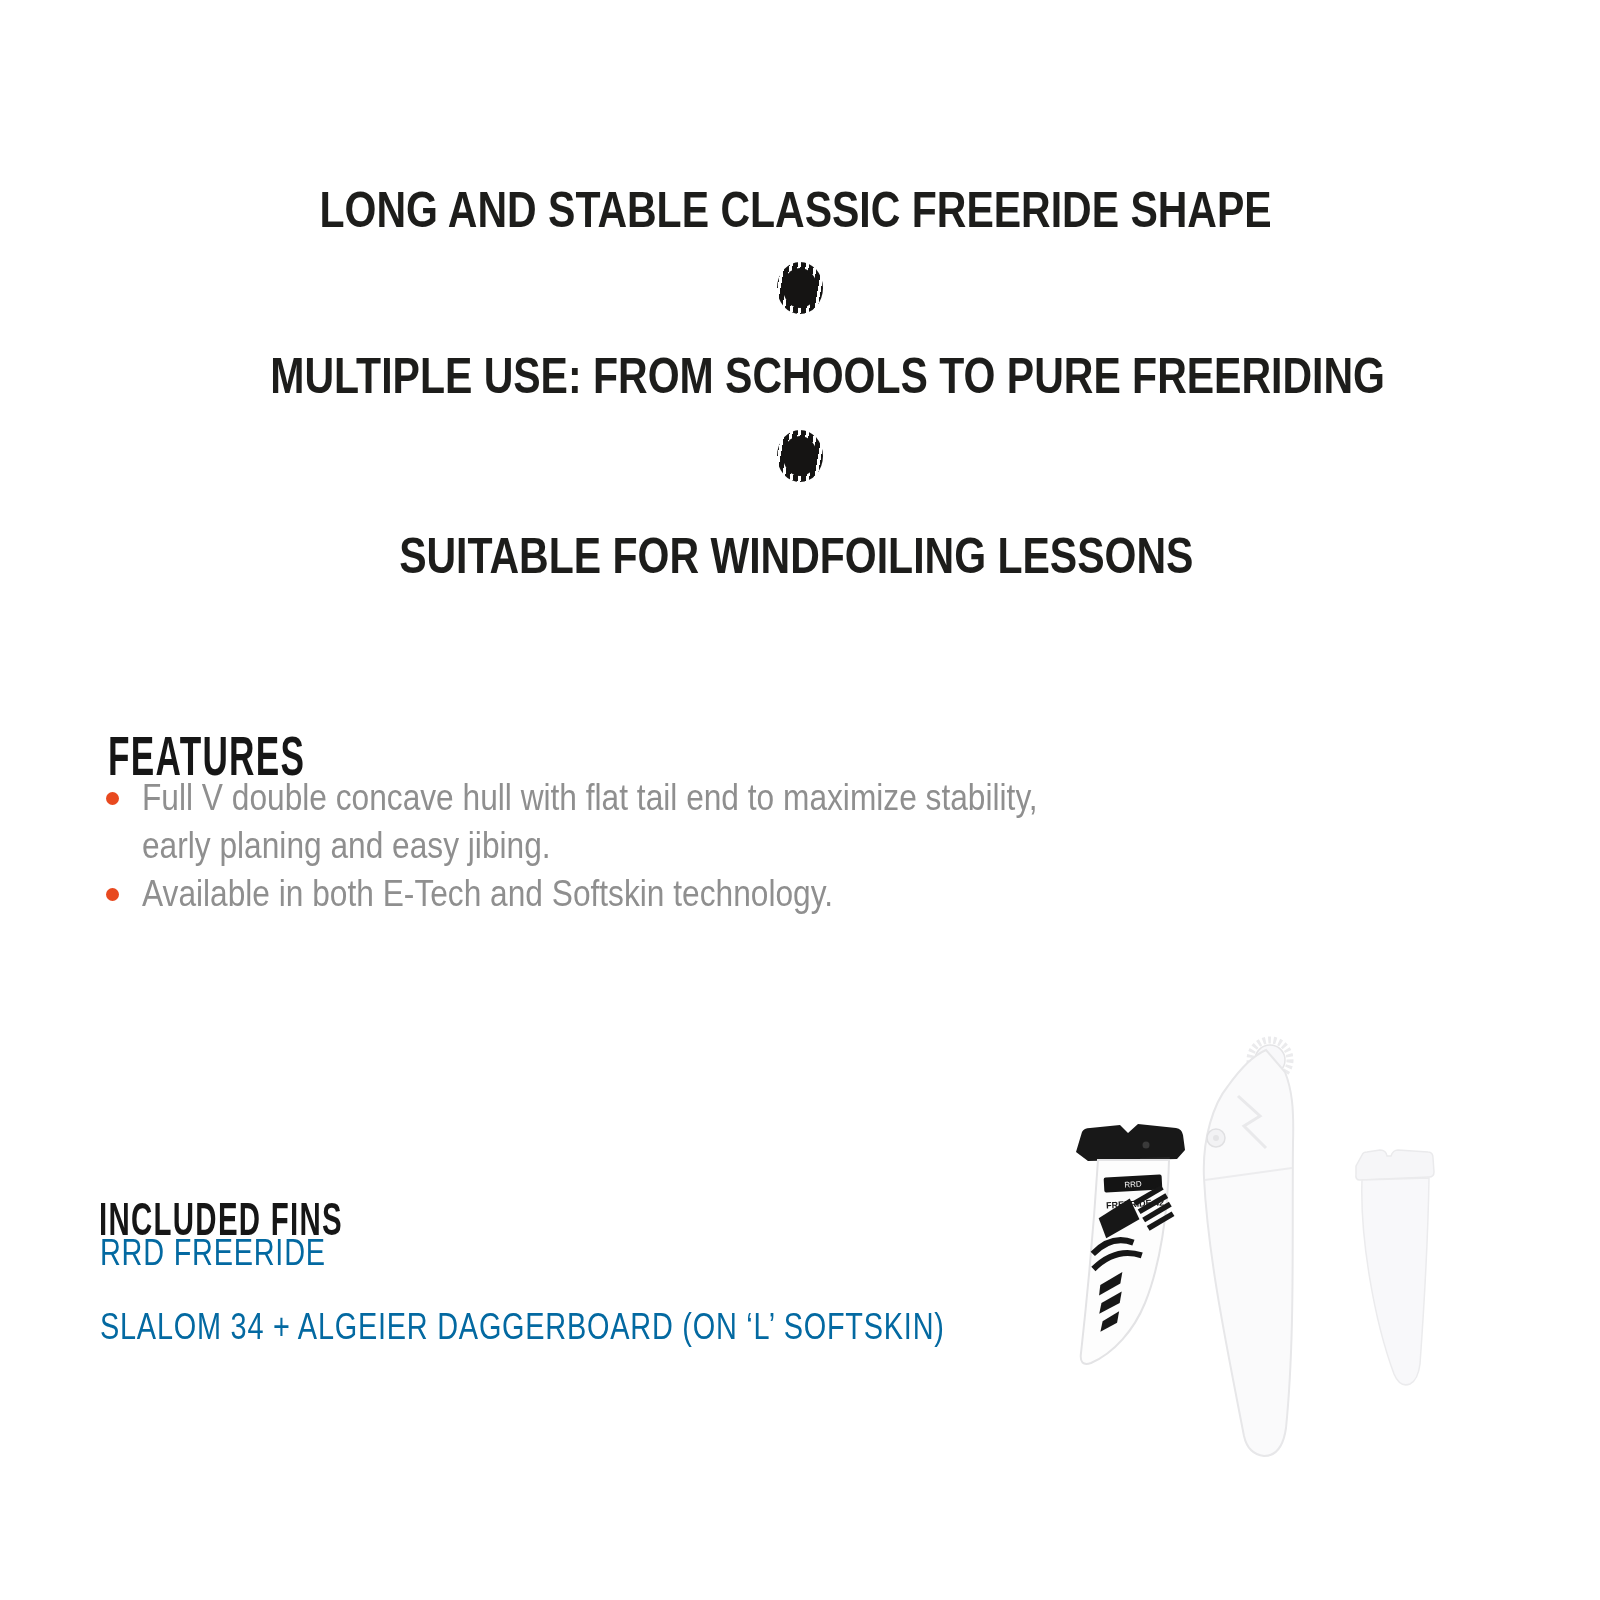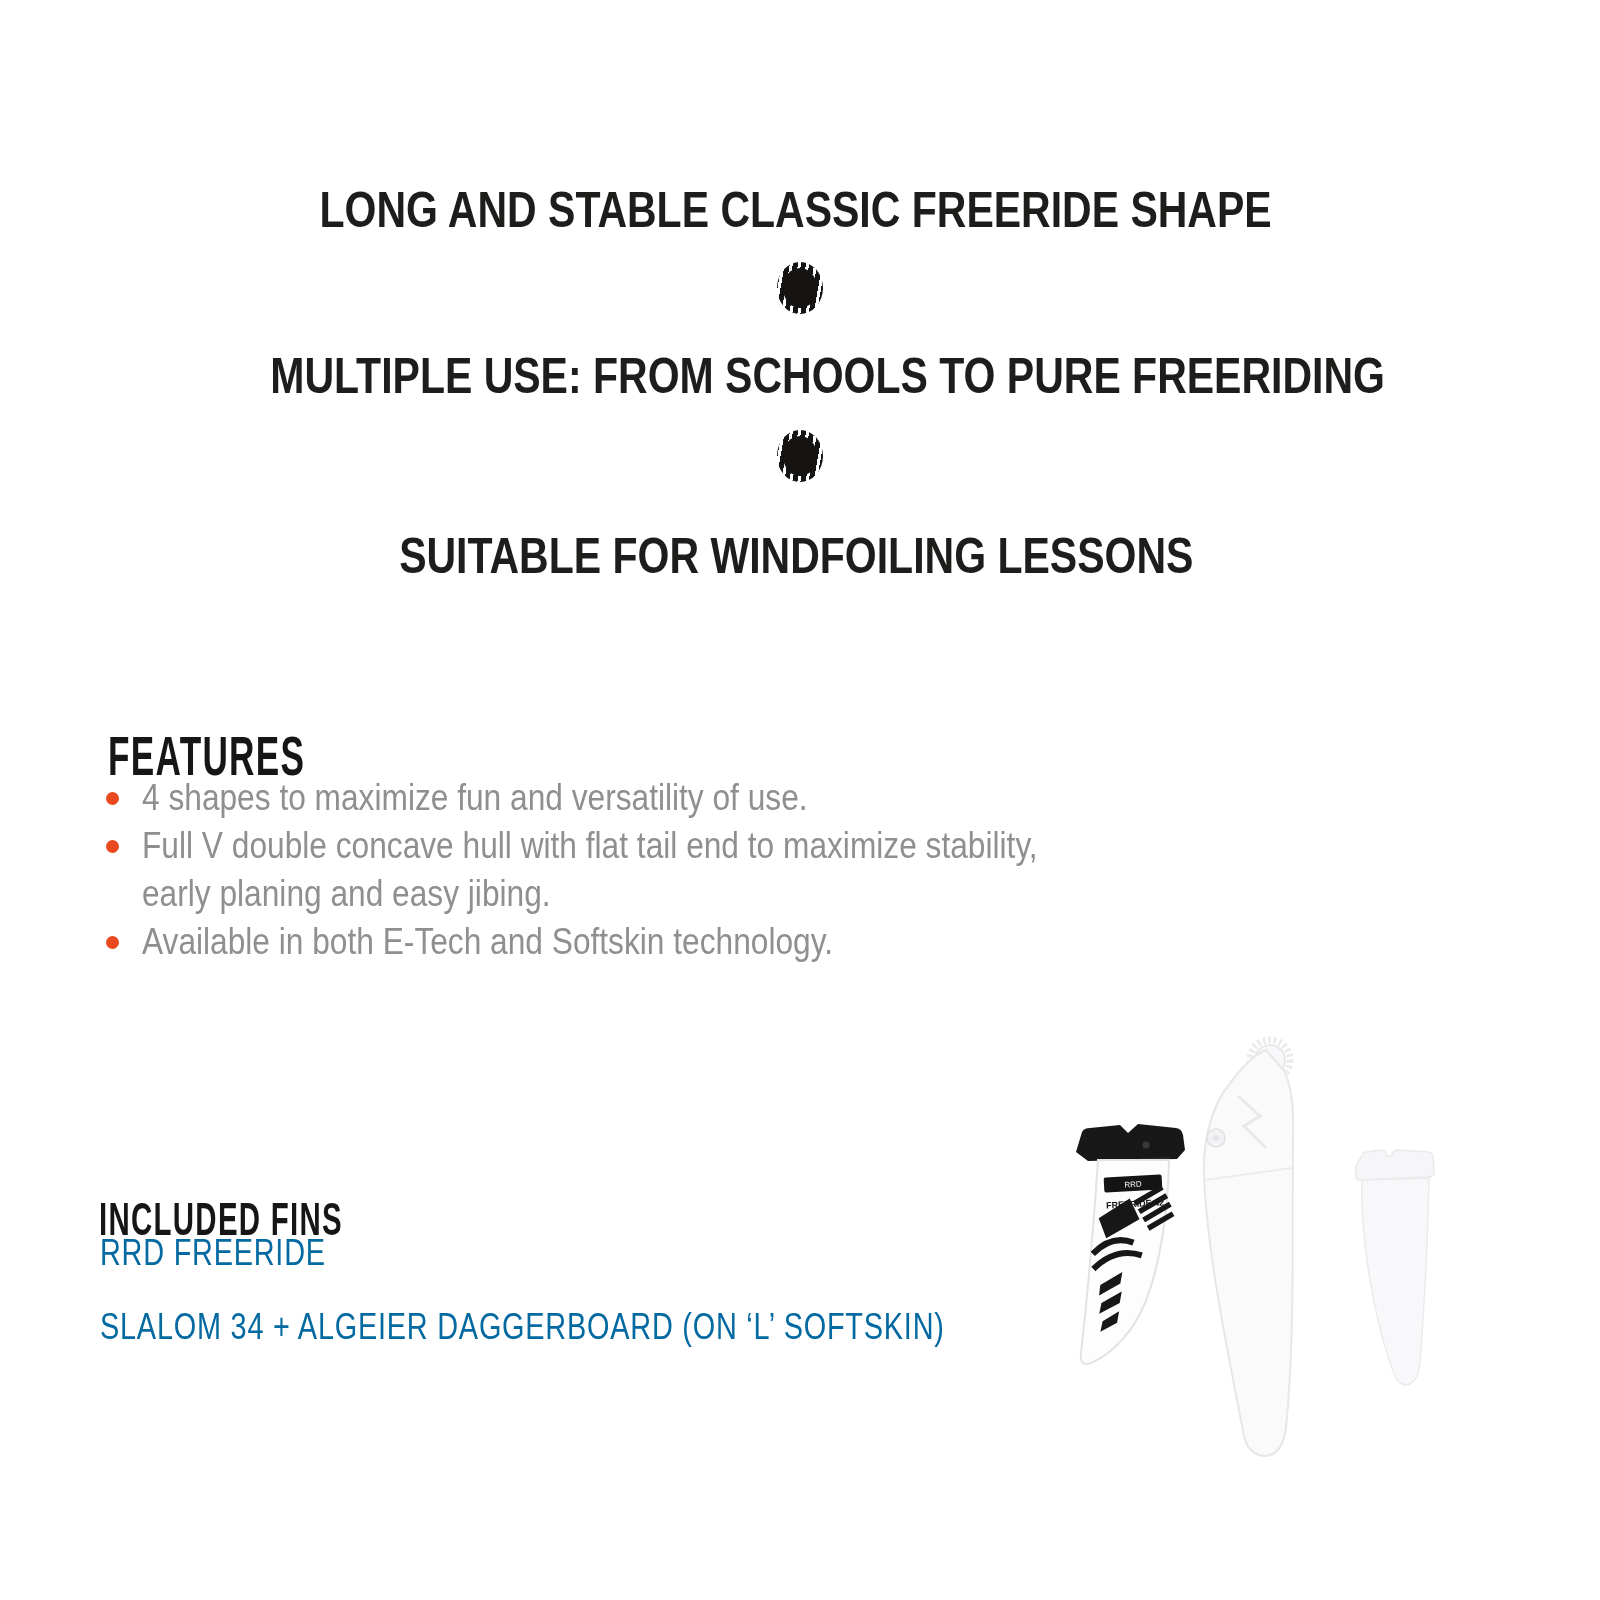--- a/index.html
+++ b/index.html
@@ -134,24 +134,20 @@
 
 <div class="headline" id="headline-3">
   <span>SUITABLE FOR WINDFOILING LESSONS</span>
 </div>
 
 <h2 class="sec-heading" id="features-heading">
   <span>FEATURES</span>
 </h2>
 
 <ul class="features-list">
-  <li>
-    <span class="bullet-dot"></span>
-    <span class="f-line">4 shapes to maximize fun and versatility of use.</span>
-  </li>
   <li>
     <span class="bullet-dot"></span>
     <span class="f-line">Full V double concave hull with flat tail end to maximize stability,</span>
     <span class="f-line">early planing and easy jibing.</span>
   </li>
   <li>
     <span class="bullet-dot"></span>
     <span class="f-line">Available in both E-Tech and Softskin technology.</span>
   </li>
 </ul>

